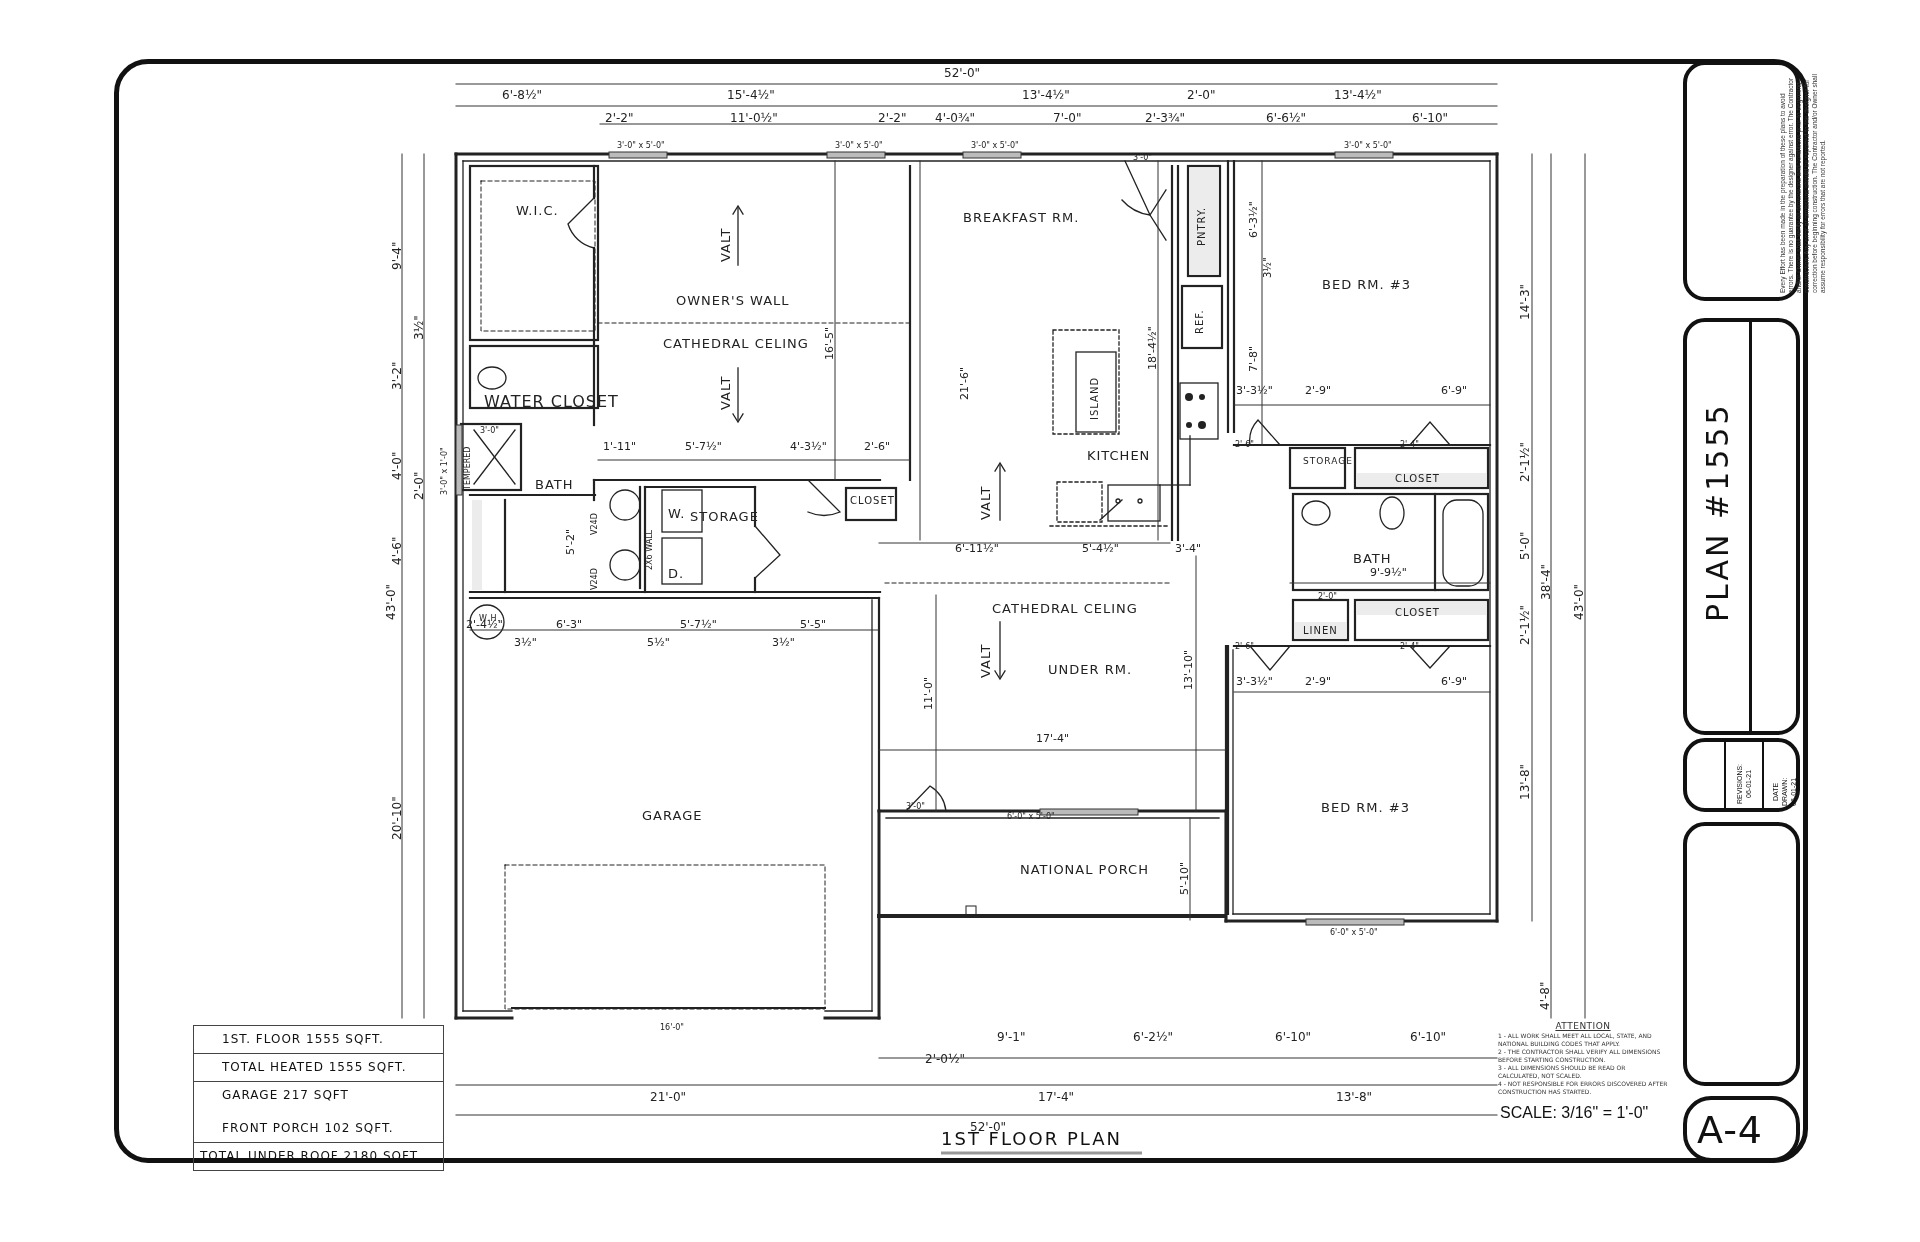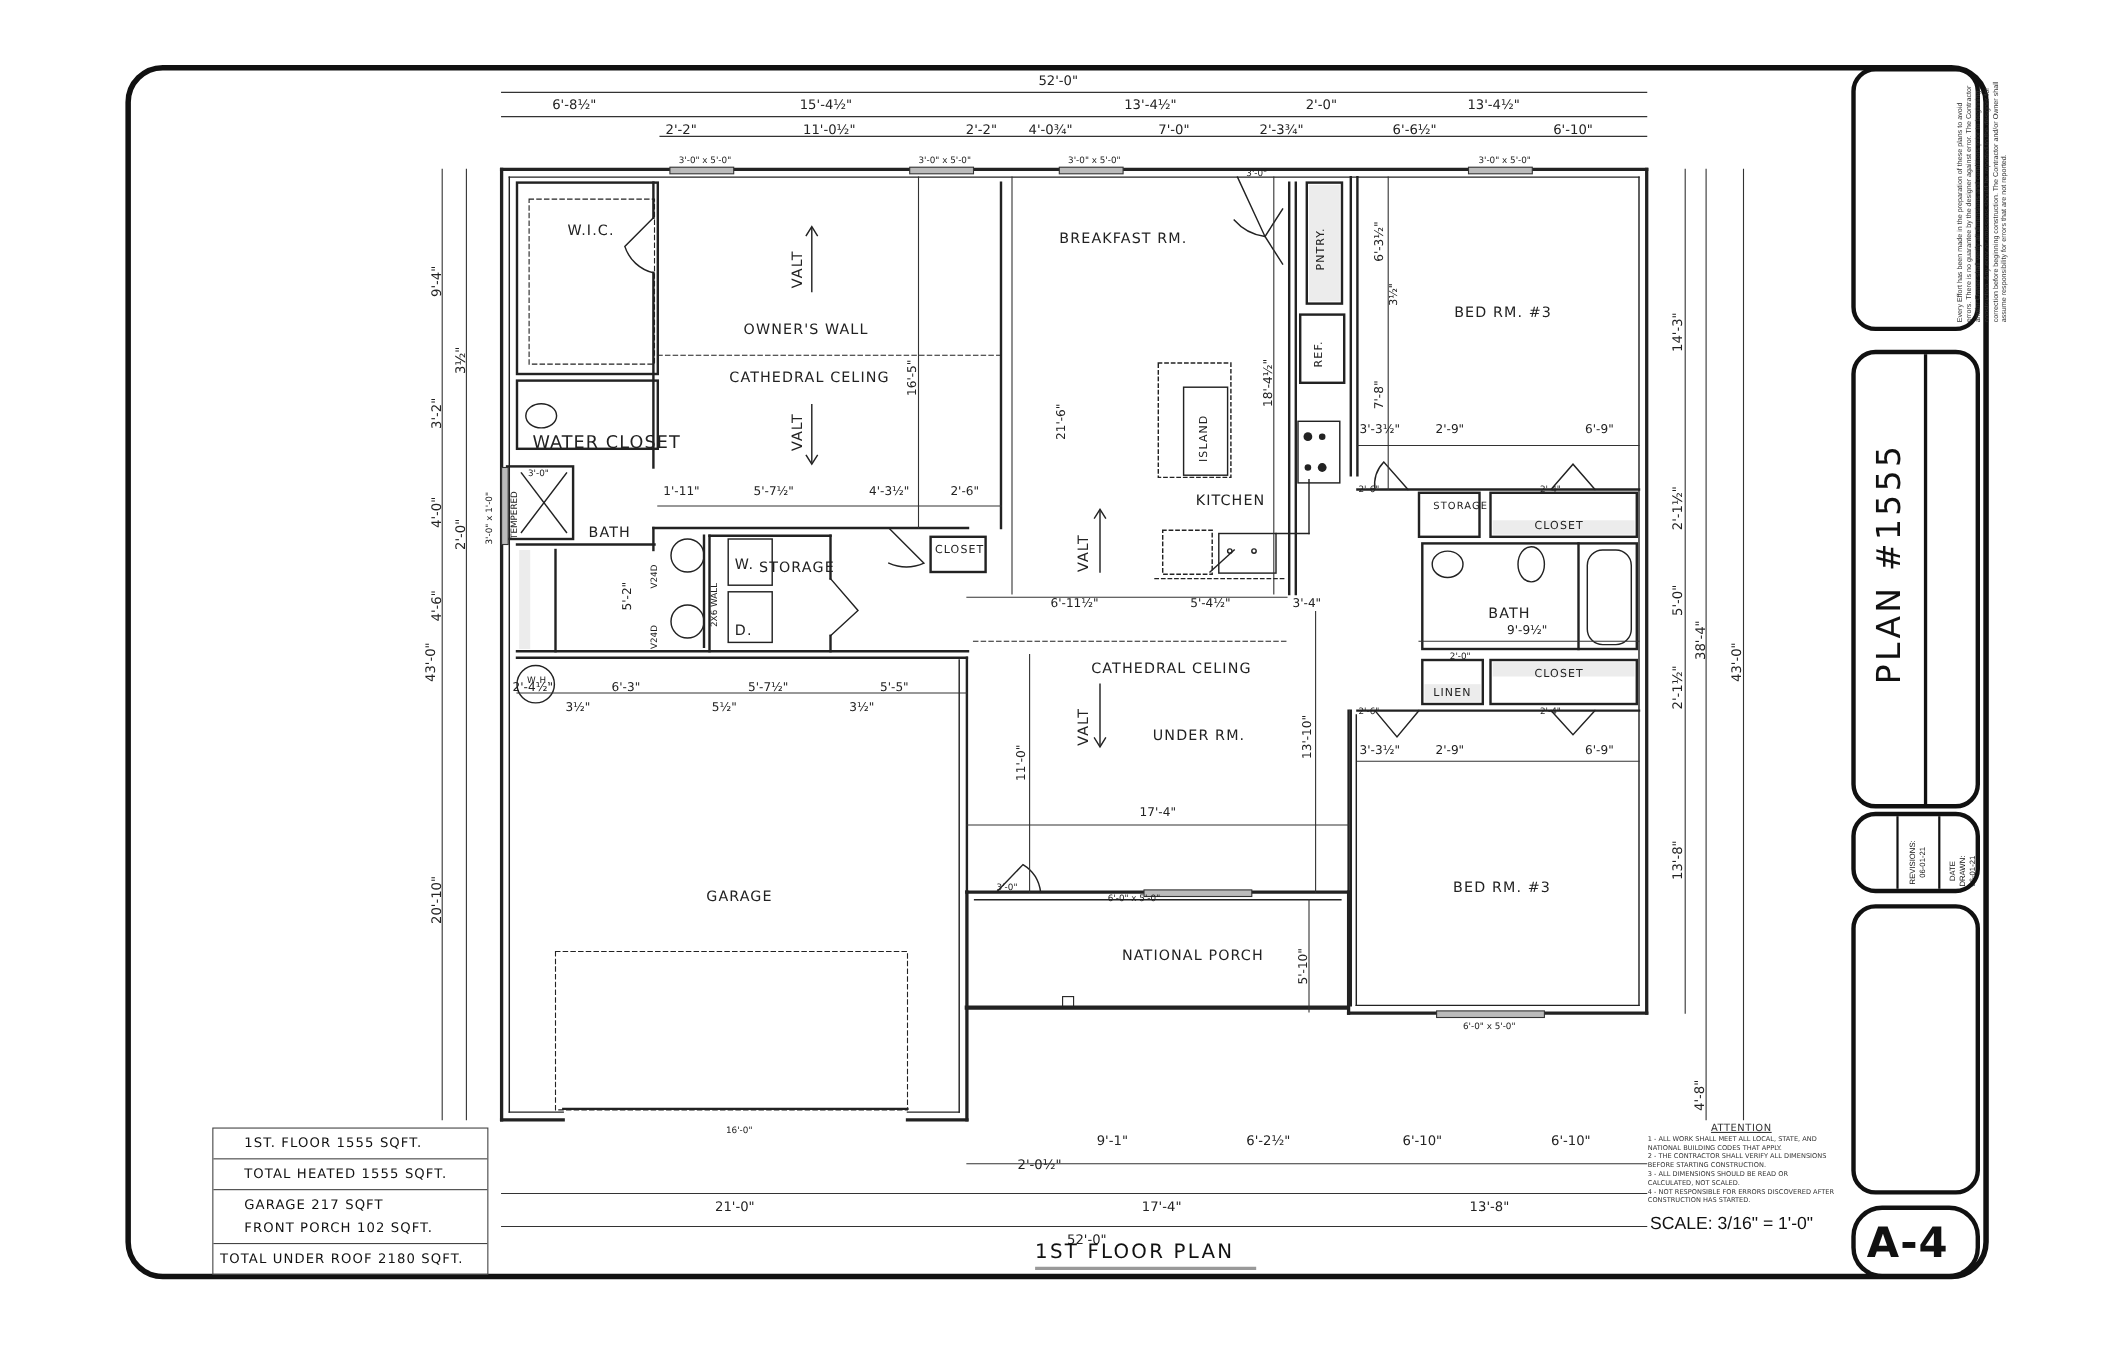--- a/index.html
+++ b/index.html
@@ -348,21 +348,21 @@
 <div class="dim small" style="left:1235px;top:642px">2'-6"</div>
 <div class="dim small" style="left:1400px;top:642px">2'-4"</div>
 <div class="dim small" style="left:1318px;top:592px">2'-0"</div>
 <div class="dim small" style="left:906px;top:802px">3'-0"</div>
 
 <div class="area-table">
   <div class="row">1ST. FLOOR 1555 SQFT.</div>
   <div class="row">TOTAL HEATED 1555 SQFT.</div>
   <div class="row">
     <div>GARAGE 217 SQFT</div>
-    <div style="margin-top:4px">FRONT PORCH 102 SQFT.</div>
+    <div style="margin-top:16px">FRONT PORCH 102 SQFT.</div>
   </div>
   <div class="row">TOTAL UNDER ROOF 2180 SQFT.</div>
 </div>
 
 <div class="abs" style="left:941px;top:1128px;font-size:18px;letter-spacing:2px;">1ST FLOOR PLAN</div>
 <div class="abs" style="left:1500px;top:1104px;font-size:16px;font-family:'Liberation Sans',sans-serif;">SCALE:  3/16" = 1'-0"</div>
 
 <div class="attn">
   <div class="h">ATTENTION</div>
   <div>1 - ALL WORK SHALL MEET ALL LOCAL, STATE, AND NATIONAL BUILDING CODES THAT APPLY.</div>
@@ -384,14 +384,14 @@
     <div>REVISIONS:</div>
     <div>06-01-21</div>
   </div>
   <div class="abs" style="left:84px;top:64px;font-size:7px;line-height:9px;transform:rotate(-90deg);transform-origin:left top;font-family:'Liberation Sans',sans-serif;text-align:center;">
     <div>DATE DRAWN:</div>
     <div>06-01-21</div>
   </div>
 </div>
 <div class="tb" style="left:1683px;top:822px;width:117px;height:264px;"></div>
 <div class="tb" style="left:1683px;top:1096px;width:117px;height:66px;border-radius:28px;">
-  <div class="abs" style="left:10px;top:8px;font-size:38px;font-weight:bold;letter-spacing:1px;">A-4</div>
+  <div class="abs" style="left:10px;top:8px;font-size:38px;font-weight:normal;letter-spacing:1px;">A-4</div>
 </div>
 
 </body></html>

